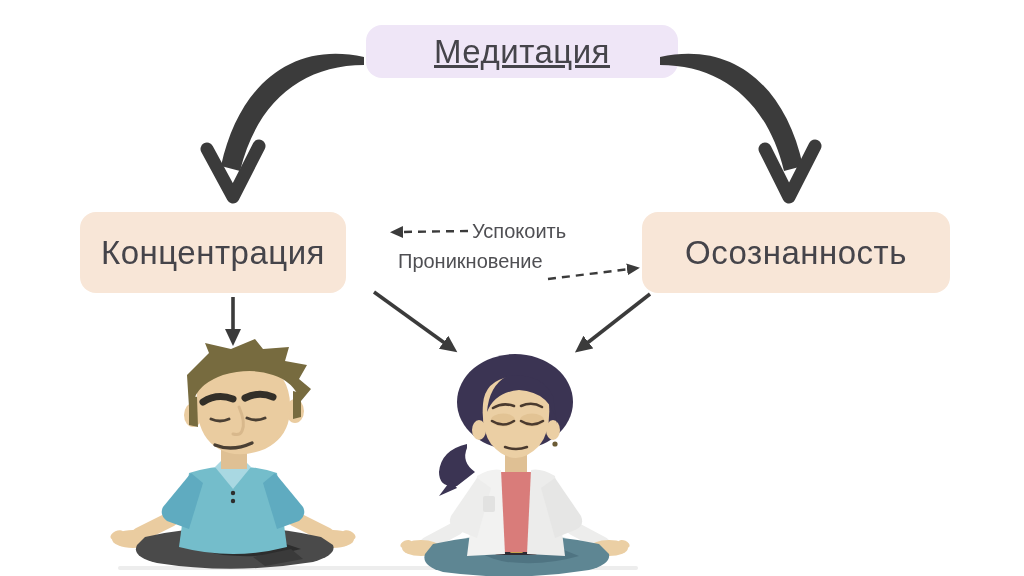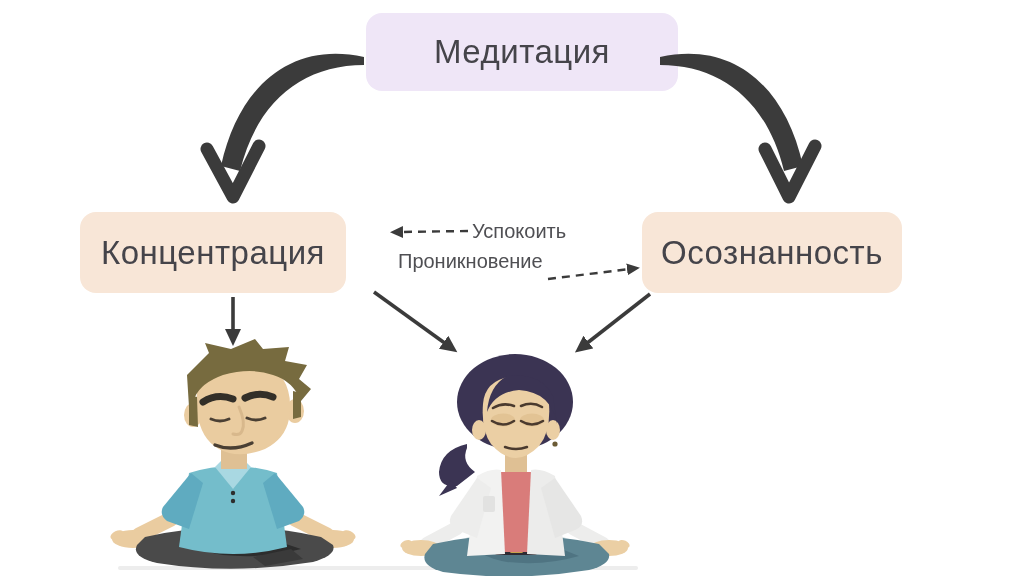--- a/index.html
+++ b/index.html
@@ -5,23 +5,23 @@
   html,body{margin:0;padding:0;}
   body{font-family:"Liberation Sans", sans-serif; background:#ffffff;}
   .canvas{
     position:relative; width:1024px; height:576px; background:#ffffff;
     overflow:hidden; margin:0 auto;
   }
   .node{
     position:absolute; display:flex; align-items:center; justify-content:center;
     border-radius:16px; color:#45444a; font-size:33px; letter-spacing:0.5px;
   }
-  .node-meditation{ left:366px; top:13px;  width:312px; height:78px; background:#efe6f7;}
+  .node-meditation{ left:366px; top:25px;  width:312px; height:53px; background:#efe6f7;text-decoration:underline;}
   .node-concentration{ left:80px;  top:212px; width:266px; height:81px; background:#f8e6d7;}
-  .node-awareness{ left:642px; top:212px; width:260px; height:81px; background:#f8e6d7;}
+  .node-awareness{ left:642px; top:212px; width:308px; height:81px; background:#f8e6d7;}
   .edge-label{
     position:absolute; color:#4f4f53; font-size:20px; line-height:1.12;
   }
   .label-calm{ left:472px; top:220px; width:104px; }
   .label-insight{ left:398px; top:250px; width:168px; }
   .arrows, .figure{ position:absolute; }
   .arrows{ left:0; top:0; }
   .figure-man{ left:105px; top:335px; width:256px; height:241px;}
   .figure-woman{ left:395px; top:346px; width:245px; height:230px;}
   .ground-line{

